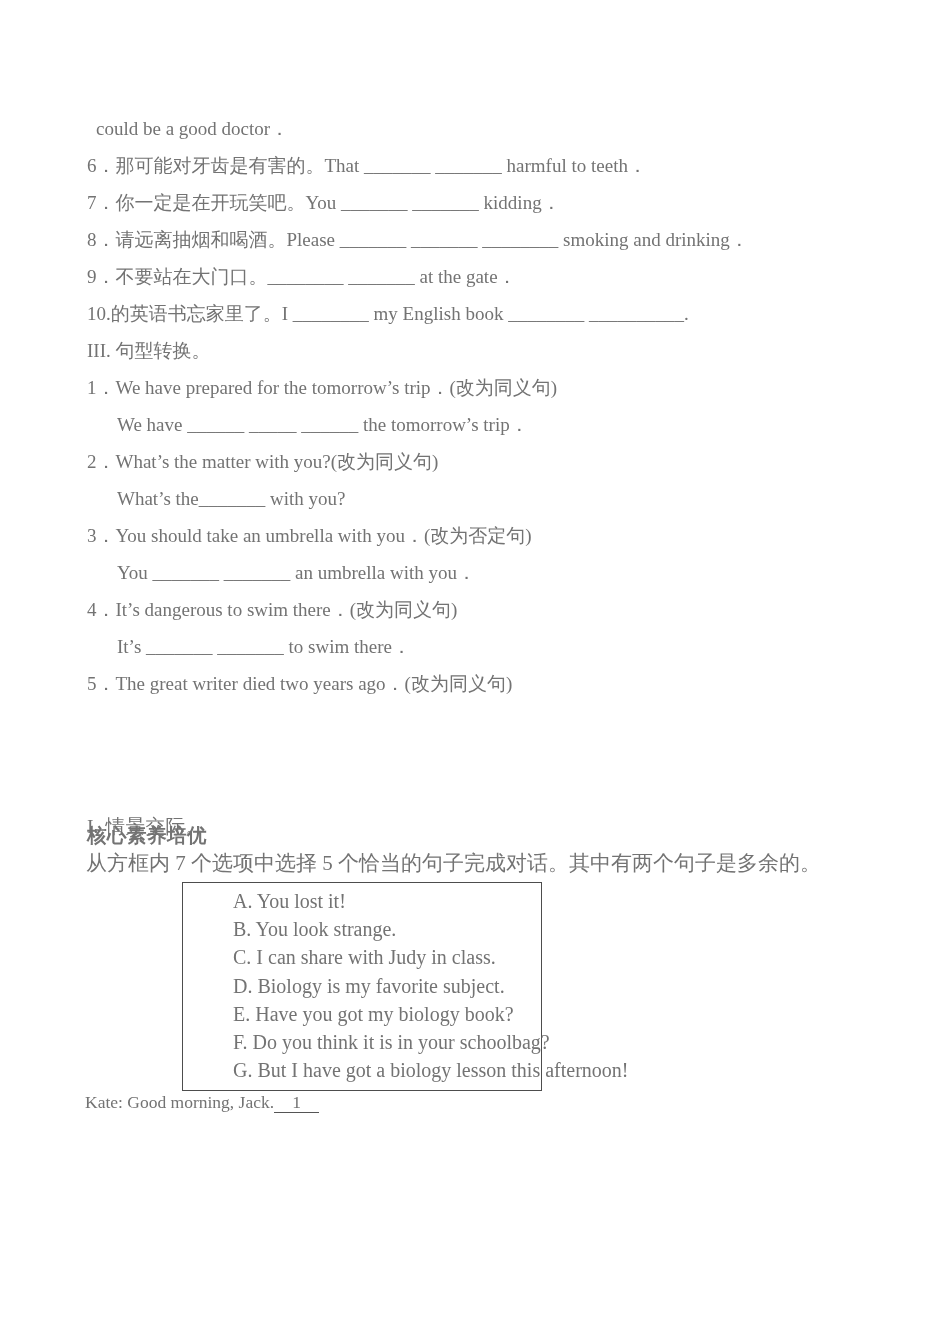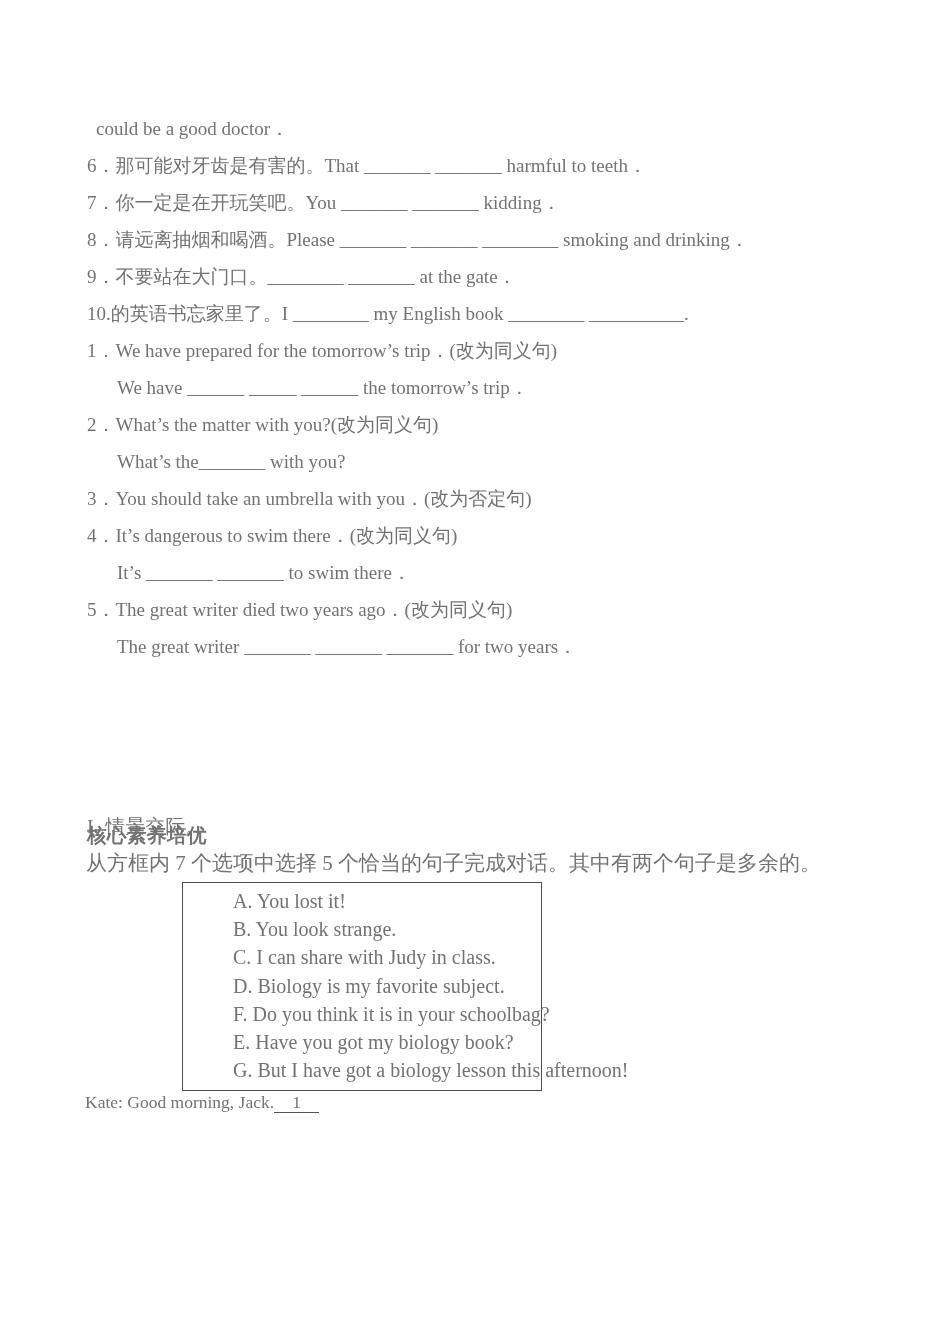--- a/index.html
+++ b/index.html
@@ -72,52 +72,53 @@
   <div class="main">
 
     <div class="line indent-intro">could be a good doctor．</div>
 
     <div class="line">6．那可能对牙齿是有害的。That _______ _______ harmful to teeth．</div>
     <div class="line">7．你一定是在开玩笑吧。You _______ _______ kidding．</div>
     <div class="line">8．请远离抽烟和喝酒。Please _______ _______ ________ smoking and drinking．</div>
     <div class="line">9．不要站在大门口。________ _______ at the gate．</div>
     <div class="line">10.的英语书忘家里了。I ________ my English book ________ __________.</div>
 
+    <div class="line">III. 句型转换。</div>
 
     <div class="line">1．We have prepared for the tomorrow’s trip．(改为同义句)</div>
     <div class="line cont">We have ______ _____ ______ the tomorrow’s trip．</div>
 
     <div class="line">2．What’s the matter with you?(改为同义句)</div>
     <div class="line cont">What’s the_______ with you?</div>
 
     <div class="line">3．You should take an umbrella with you．(改为否定句)</div>
+    <div class="line cont">You _______ _______ an umbrella with you．</div>
 
     <div class="line">4．It’s dangerous to swim there．(改为同义句)</div>
     <div class="line cont">It’s _______ _______ to swim there．</div>
 
     <div class="line">5．The great writer died two years ago．(改为同义句)</div>
-    <div class="line cont">The great writer _______ _______ _______ for two years．</div>
 
   </div>
 
   <div class="bonus-heading">核心素养培优</div>
 
   <div class="sub-heading">
     <span class="roman">I.</span><span class="cn-bold">情景交际。</span>
   </div>
 
   <div class="instruction">从方框内 7 个选项中选择 5 个恰当的句子完成对话。其中有两个句子是多余的。</div>
 
   <div class="options-box">
     <div class="option">A. You lost it!</div>
     <div class="option">B. You look strange.</div>
     <div class="option">C. I can share with Judy in class.</div>
     <div class="option">D. Biology is my favorite subject.</div>
+    <div class="option">E. Have you got my biology book?</div>
     <div class="option">F. Do you think it is in your schoolbag?</div>
-    <div class="option">E. Have you got my biology book?</div>
     <div class="option">G. But I have got a biology lesson this afternoon!</div>
   </div>
 
   <div class="kate-line">
     <span>Kate: Good morning, Jack.</span><span class="answer-blank">1</span>
   </div>
 
 </div>
 
 </body></html>

